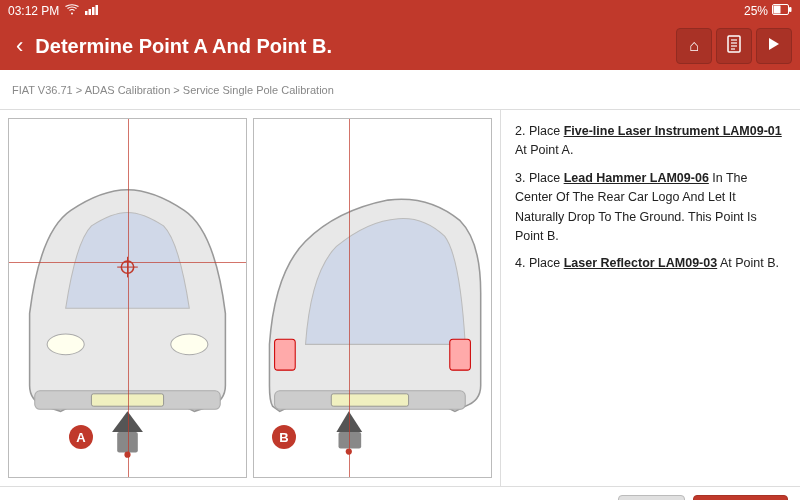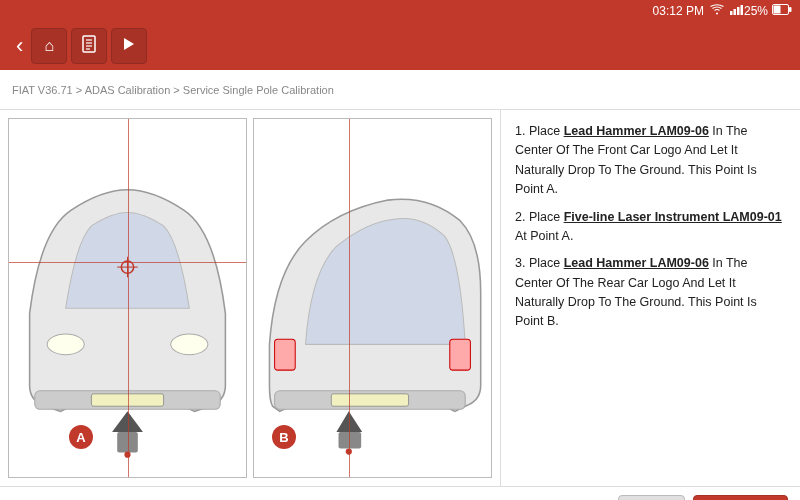--- a/index.html
+++ b/index.html
@@ -6,21 +6,21 @@
     body { width: 800px; height: 500px; font-family: Arial, sans-serif; background: #f5f5f5; overflow: hidden; }
 
     
     .status-bar {
       background: #c0392b;
       color: white;
       font-size: 12px;
       padding: 2px 8px;
       display: flex;
       align-items: center;
-      justify-content: flex-end;
+      justify-content: space-between;
       height: 22px;
     }
     .status-bar-left { display: flex; align-items: center; gap: 6px; }
     .status-bar-right { display: flex; align-items: center; gap: 4px; }
 
     
     .header {
       background: #c0392b;
       color: white;
       display: flex;
@@ -195,20 +195,21 @@
         <rect x="17" y="3" width="2.5" height="5" fill="white" rx="1"></rect>
       </svg>
     </span>
   </div>
 </div>
 
 <div class="header">
   <button class="header-back-btn">
     <span>‹</span>
   </button>
+  <span class="header-title">Determine Point A And Point B.</span>
   <div class="header-icons">
     <button class="header-icon-btn">
       <span>⌂</span>
     </button>
     <button class="header-icon-btn">
       <span>
         <svg width="18" height="18" viewBox="0 0 18 18" fill="white">
           <rect x="3" y="1" width="12" height="16" rx="1" fill="none" stroke="white" stroke-width="1.5"></rect>
           <line x1="6" y1="5" x2="12" y2="5" stroke="white" stroke-width="1.2"></line>
           <line x1="6" y1="8" x2="12" y2="8" stroke="white" stroke-width="1.2"></line>
@@ -287,27 +288,27 @@
 
         <circle cx="92" cy="304" r="3" fill="#c0392b"></circle>
       </svg>
       
       <div class="point-label point-b">B</div>
     </div>
   </div>
 
   <div class="instructions-section">
     <p>
-      1. Place <b><u>Lead Hammer LAM09-06</u></b> In The Center Of The Front Car Logo And Let It Naturally Drop To The Ground. This Point Is Point A.
-    </p>
-    <p>
       2. Place <b><u>Five-line Laser Instrument LAM09-01</u></b> At Point A.
     </p>
     <p>
       3. Place <b><u>Lead Hammer LAM09-06</u></b> In The Center Of The Rear Car Logo And Let It Naturally Drop To The Ground. This Point Is Point B.
+    </p>
+    <p>
+      4. Place <b><u>Laser Reflector LAM09-03</u></b> At Point B.
     </p>
   </div>
 </div>
 
 <div class="action-bar">
   <button class="footer-btn">
     <span>Back</span>
   </button>
   <button class="footer-btn next">
     <span>Next Step</span>

